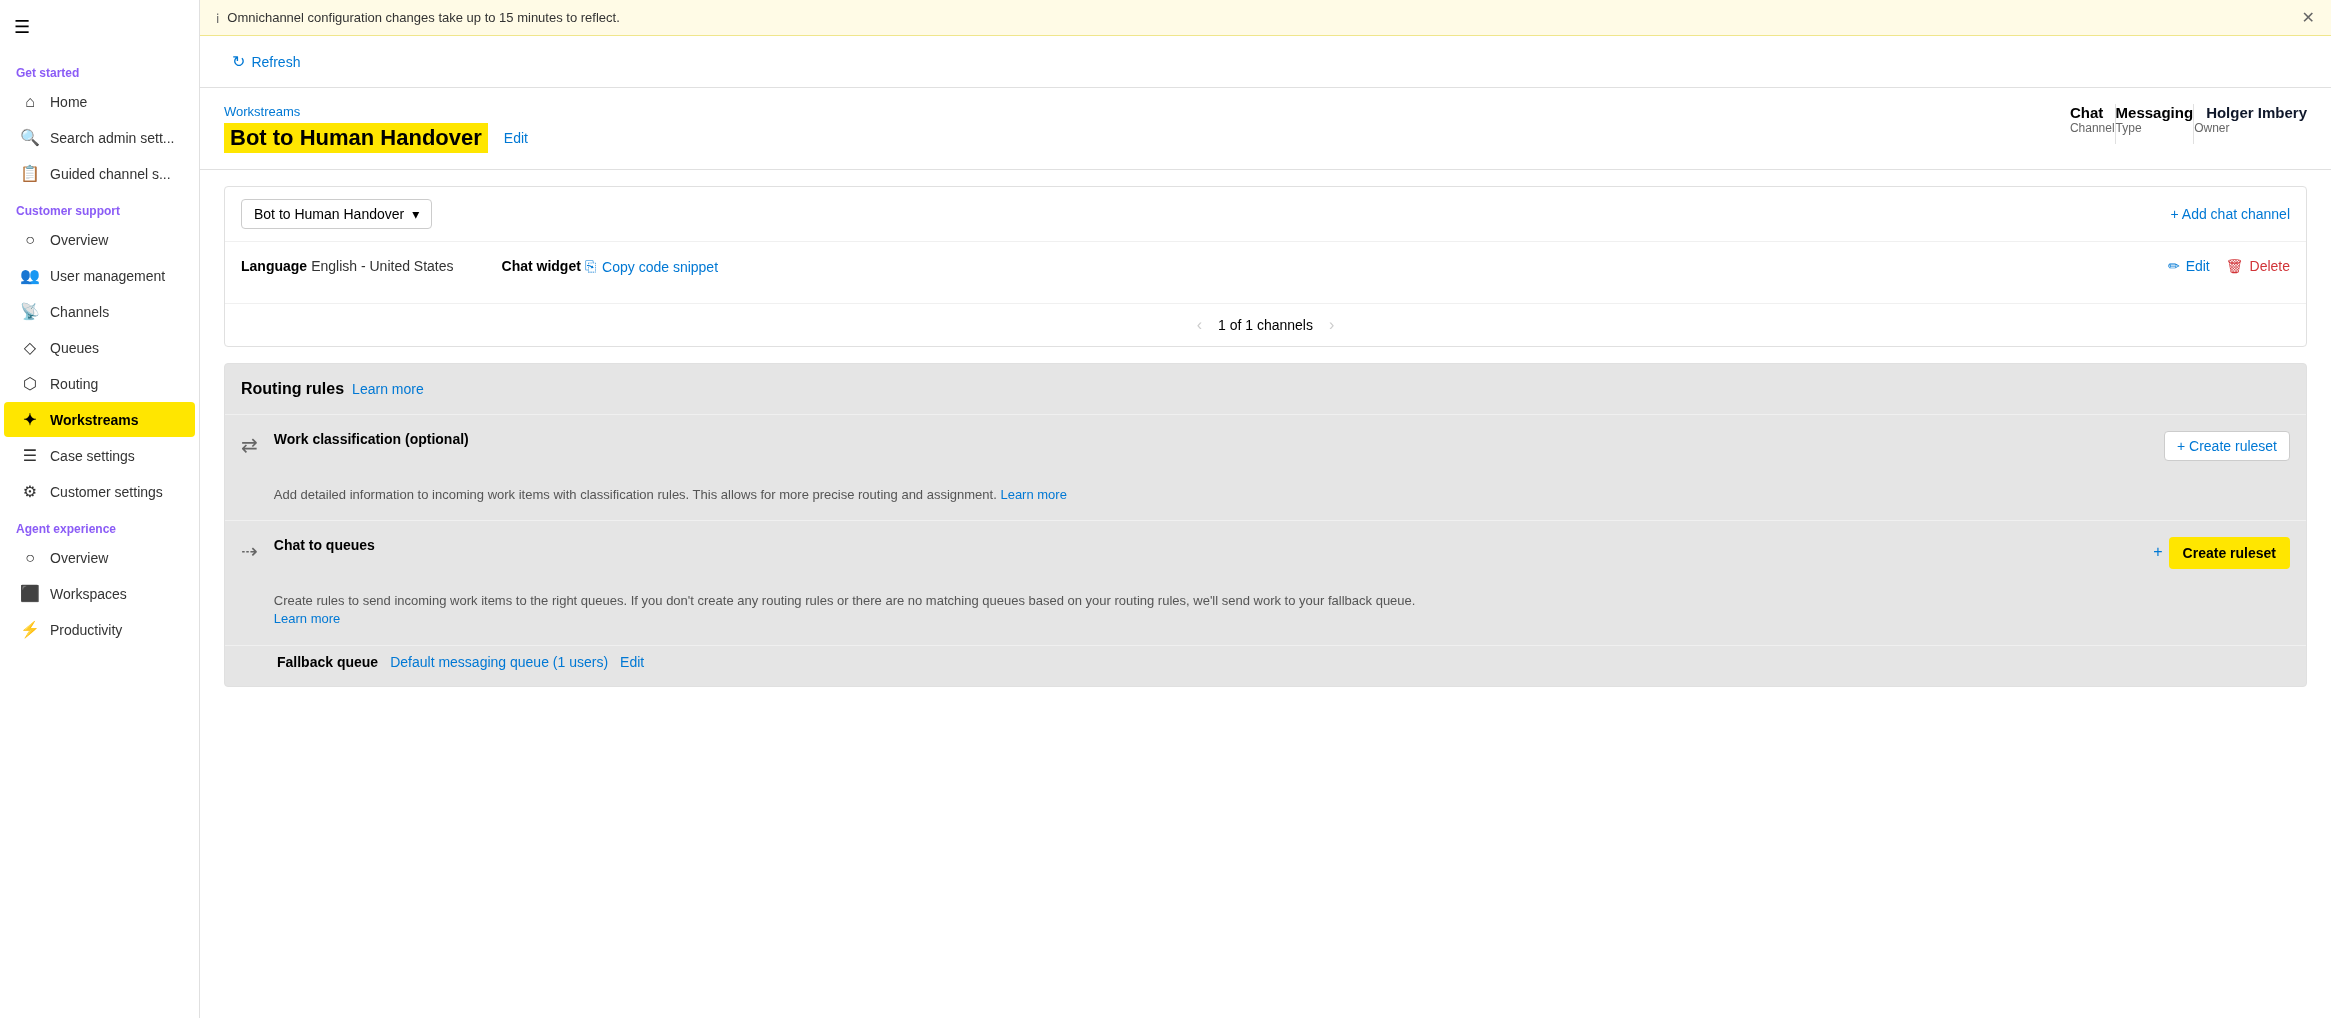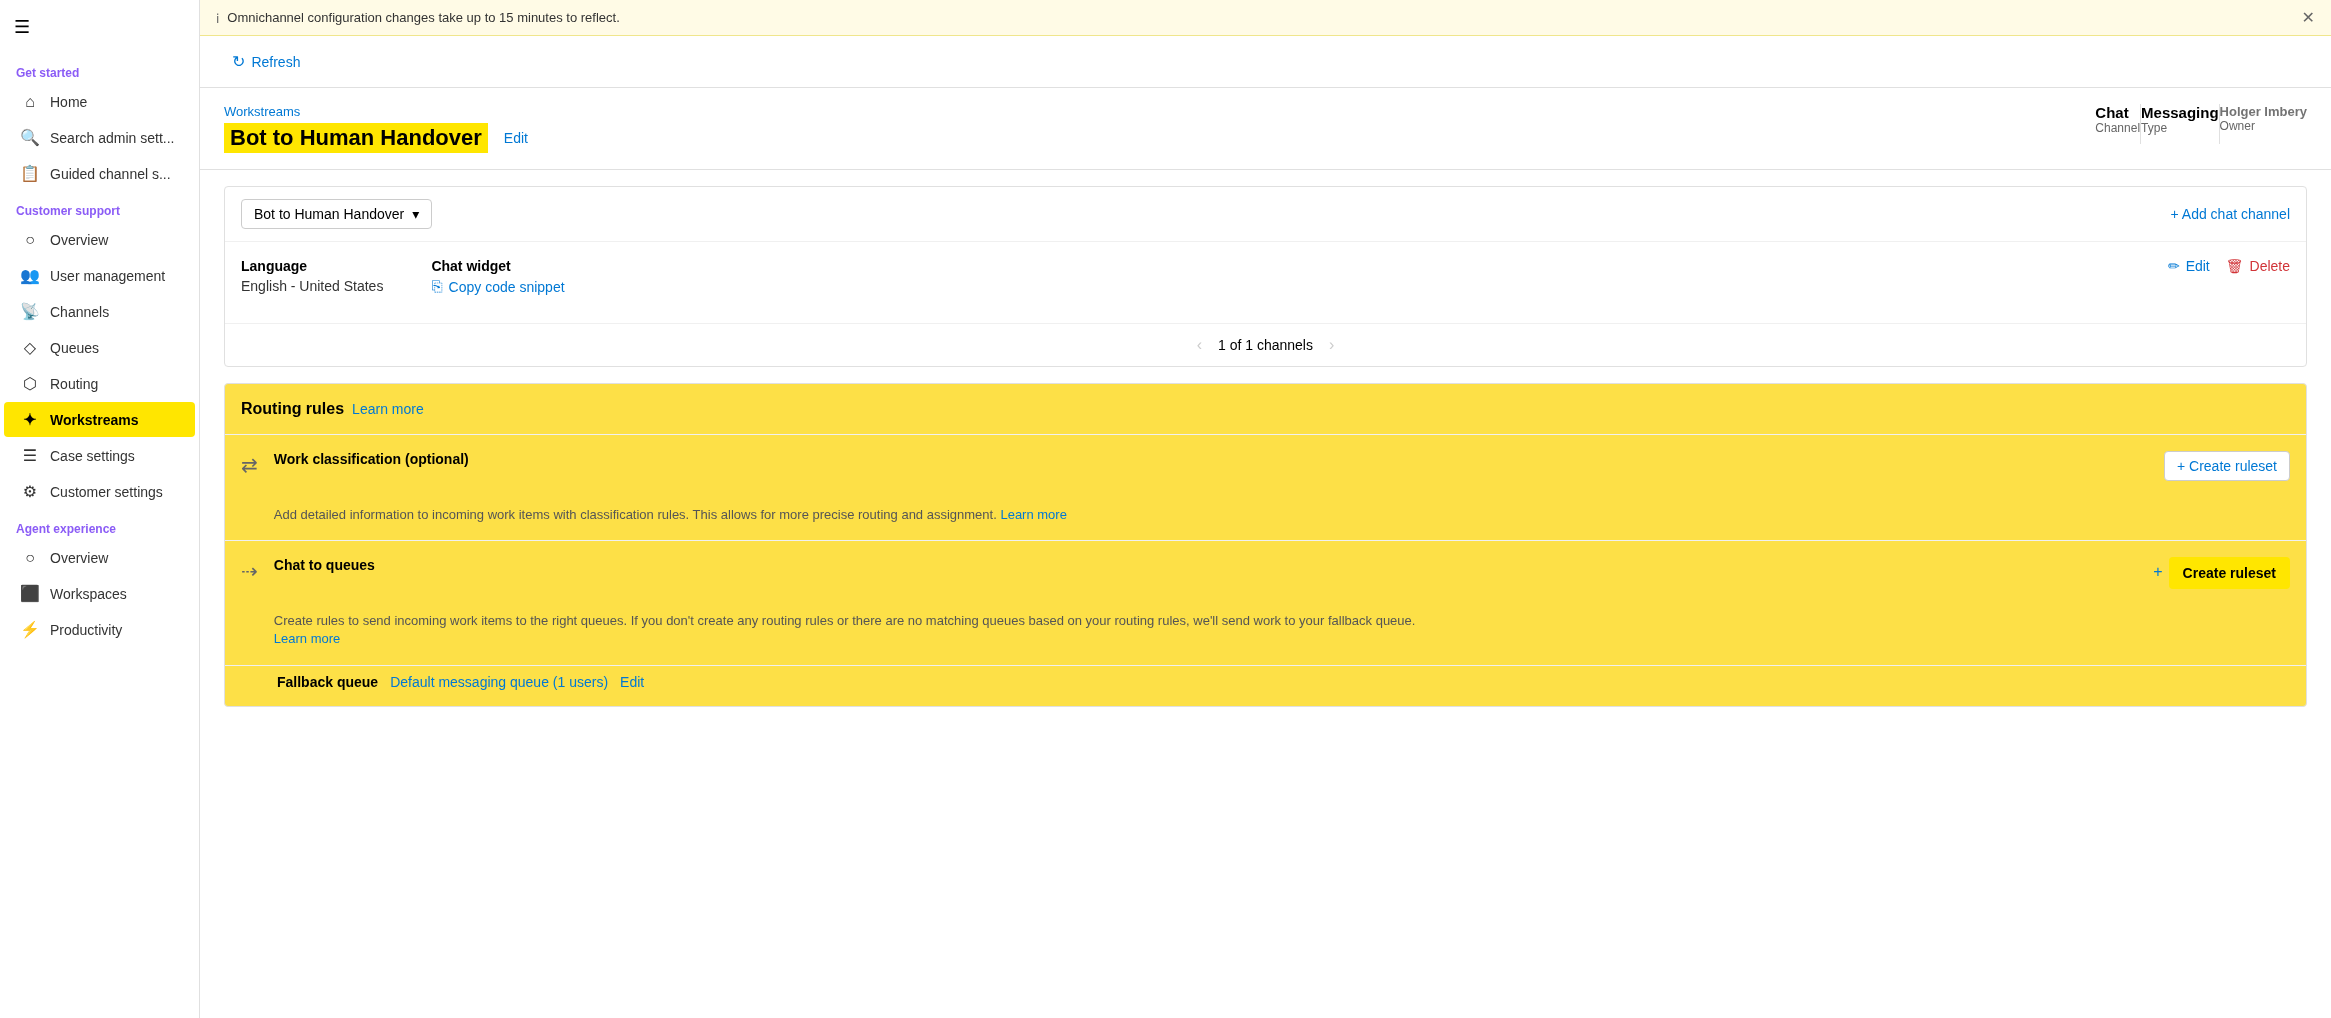--- a/index.html
+++ b/index.html
@@ -111,21 +111,21 @@
     }
     .edit-link { color: #0078d4; cursor: pointer; font-size: 14px; }
 
     .page-header-right {
       display: flex;
       align-items: flex-start;
     }
     .header-meta { display: flex; flex-direction: column; align-items: flex-start; }
     .header-meta-value { font-weight: 600; font-size: 15px; }
     .header-meta-label { font-size: 12px; color: #666; }
-    .header-meta-link { color: #737373; font-weight: 600; font-size: 13px; cursor: pointer; }
+    .header-meta-link { color: #0f172a; font-weight: 600; font-size: 15px; cursor: pointer; margin-left: 12px; }
     .header-meta-divider { width: 1px; background: #e0e0e0; height: 40px; align-self: center; }
 
     
     .section {
       margin: 16px 24px;
       border: 1px solid #e0e0e0;
       border-radius: 4px;
       background: #fff;
     }
     .section-top {
@@ -158,21 +158,21 @@
     }
 
     .channel-details {
       padding: 16px;
     }
     .channel-details-row {
       display: flex;
       gap: 48px;
       margin-bottom: 12px;
     }
-    .channel-field { display: flex; flex-direction: column; gap: 4px; }
+    .channel-field { display: flex; flex-direction: row; gap: 4px; }
     .channel-field-label { font-weight: 600; font-size: 14px; }
     .channel-field-value { font-size: 14px; color: #333; }
     .channel-actions {
       margin-left: auto;
       display: flex;
       align-items: center;
       gap: 16px;
     }
     .channel-action-btn {
       display: flex;
@@ -208,21 +208,21 @@
       border: none;
       cursor: pointer;
       color: #333;
       font-size: 16px;
     }
     .pagination-btn:disabled { color: #ccc; cursor: default; }
 
     
     .routing-section {
       margin: 16px 24px;
-      background: #fde047;
+      background: #e5e5e5;
       border: 1px solid #e0e0e0;
       border-radius: 4px;
     }
     .routing-header {
       padding: 16px;
       border-bottom: 1px solid #f0f0f0;
       display: flex;
       align-items: center;
       gap: 8px;
     }

